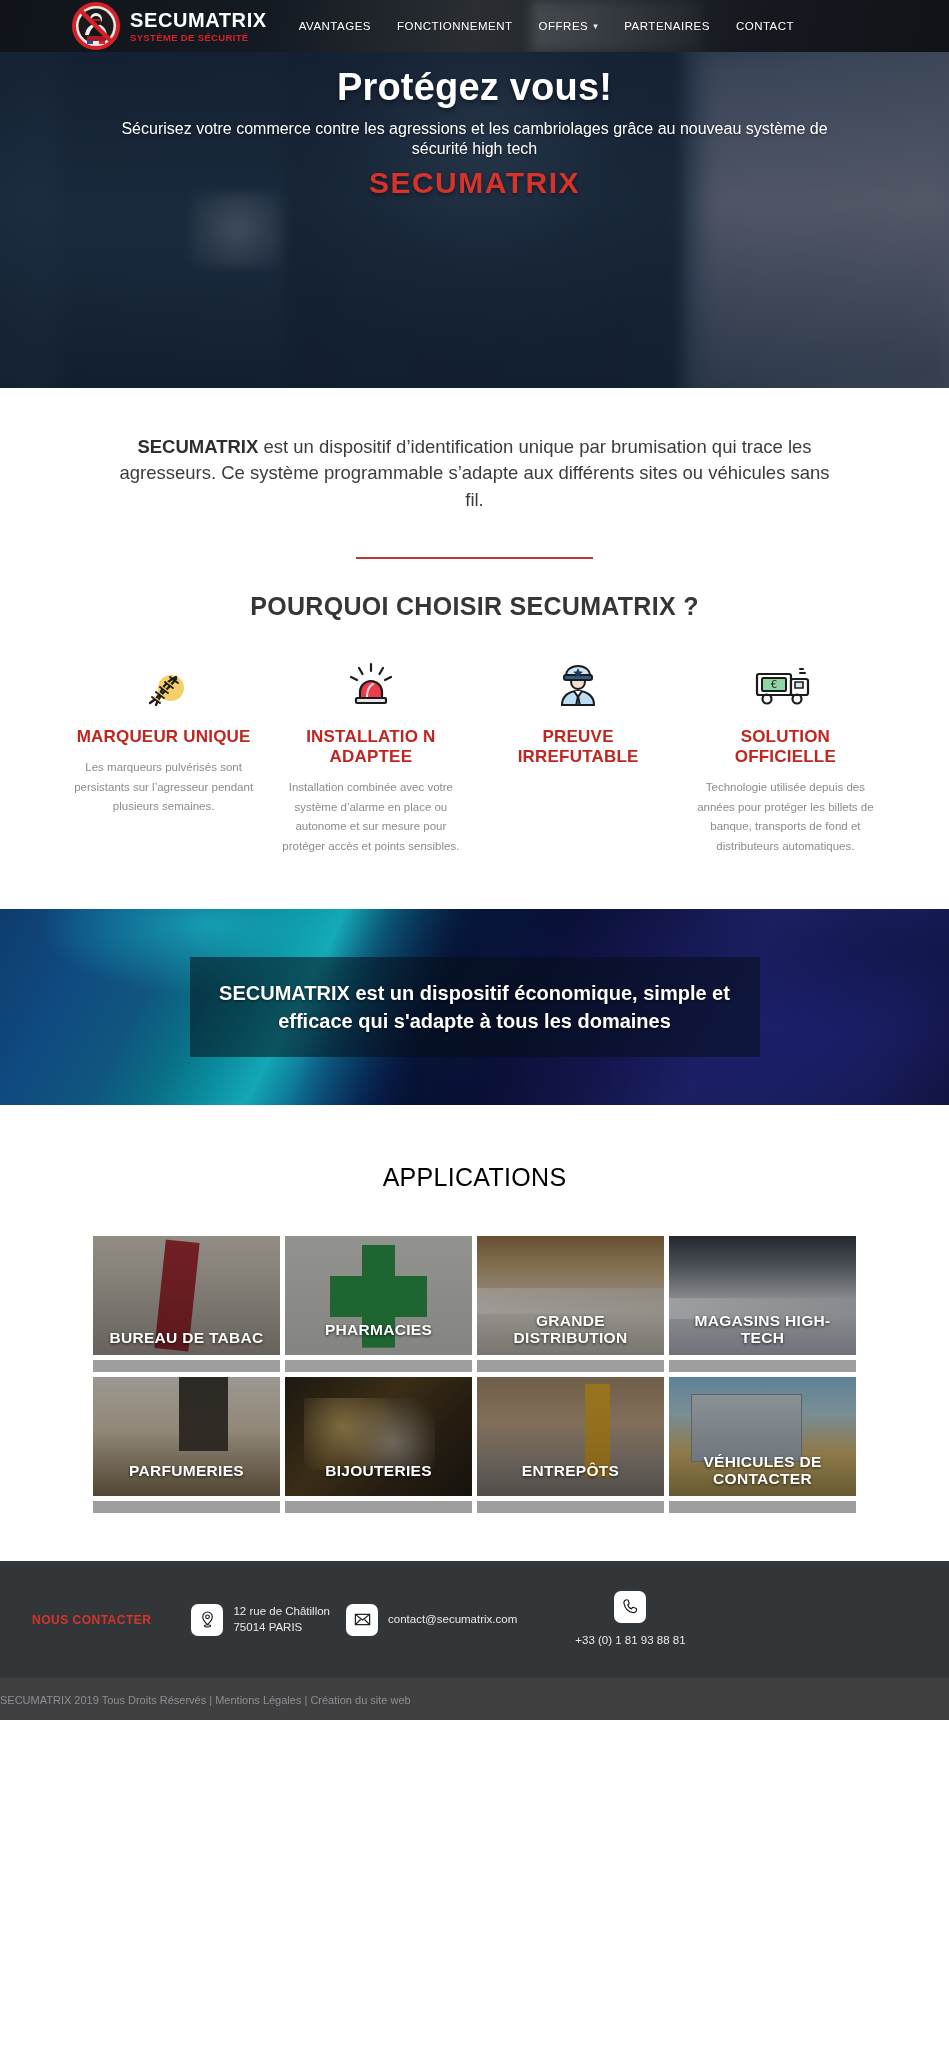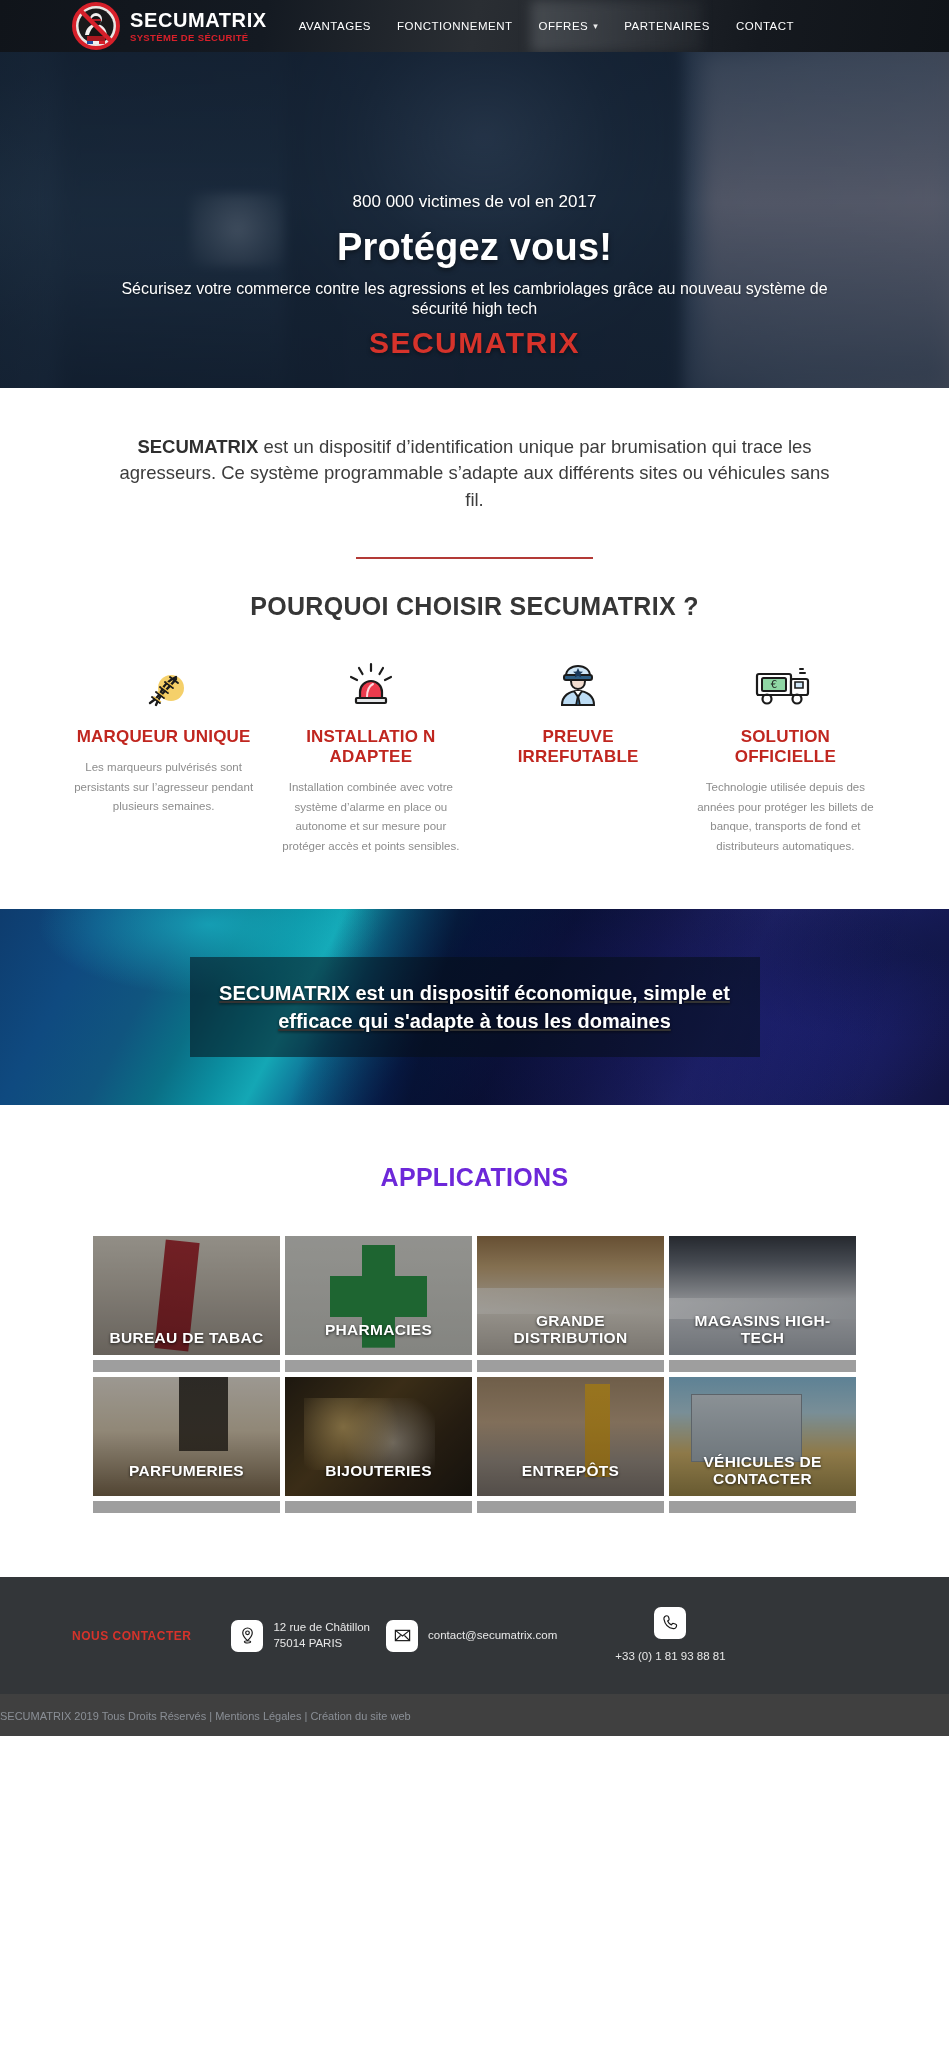--- a/index.html
+++ b/index.html
@@ -145,21 +145,21 @@
     color:#c0261f; font-size:17px; font-weight:bold; line-height:1.18; letter-spacing:.2px;
   }
   .feature-body {
     margin-top:11px;
     color:#8c8c8c; font-size:11.5px; line-height:1.72;
   }
 
   
   .banner {
     position:relative; height:196px; margin-top:52px; overflow:hidden;
-    display:flex; align-items:center; justify-content:center;text-decoration:underline;
+    display:flex; align-items:center; justify-content:center;
   }
   .banner-bg { position:absolute; inset:0;
     background:
       linear-gradient(118deg,#0e3c6e 0%,#0f4a80 10%,#10557f 18%,#0a6f86 24%,#0b8ea0 29%,#14a7b5 33%,#0d6c93 38%,#0a2a6a 46%,#101a52 55%,#1b1f62 64%,#262a7c 74%,#1a1f63 86%,#121442 100%);
   }
   .banner-bg2 { position:absolute; inset:0;
     background:
       radial-gradient(ellipse 30% 60% at 22% 8%, rgba(25,190,205,.65) 0%, rgba(25,190,205,0) 60%),
       radial-gradient(ellipse 46% 90% at 72% 55%, rgba(30,32,130,.55) 0%, rgba(30,32,130,0) 70%),
       radial-gradient(ellipse 36% 60% at 96% 24%, rgba(16,22,70,.8) 0%, rgba(16,22,70,0) 70%);
@@ -174,21 +174,21 @@
     text-align:center;
   }
   .banner-box p {
     color:#ffffff; font-size:20px; font-weight:bold; line-height:1.42;
     text-shadow:0 1px 3px rgba(0,0,0,.6);
   }
 
   
   .apps-title {
     text-align:center; margin-top:58px;
-    font-size:25px; font-weight:bold; color:#6d28d9; letter-spacing:.3px;
+    font-size:25px; font-weight:normal; color:#000000; letter-spacing:.3px;
   }
   .apps-grid {
     display:grid; grid-template-columns:repeat(4,1fr); gap:5px;
     padding:44px 93px 0;
   }
   .tile {
     position:relative; height:119px; overflow:hidden; cursor:pointer;
   }
   .tile-img { position:absolute; inset:0; }
   .tile-shade { position:absolute; inset:0; background:rgba(28,28,30,.34); }
@@ -226,23 +226,23 @@
       background:linear-gradient(180deg,#17130e,#241d14);opacity:.85;}
   .ph-entrepot{background:linear-gradient(180deg,#9a8060 0%,#b5997a 38%,#8f8479 70%,#6f6760 100%);}
   .ph-entrepot::after{content:"";position:absolute;left:58%;top:6%;width:13%;height:78%;
       background:linear-gradient(180deg,#e2a714,#c78d08);opacity:.85;}
   .ph-vehicule{background:linear-gradient(180deg,#7fb6d4 0%,#a9c9d6 30%,#c8a95f 64%,#8e7a3c 100%);}
   .ph-vehicule::after{content:"";position:absolute;left:12%;top:14%;width:58%;height:56%;
       background:linear-gradient(180deg,#c3cdd4,#9aa6ae);border:1px solid #7d8890;}
 
   
   .footer {
-    margin-top:64px;
+    margin-top:48px;
     background:#333639;
-    padding:30px 72px;
+    padding:30px 32px;
     display:flex; align-items:center; gap:0;
   }
   .footer-label {
     color:#d6332b; font-size:12px; font-weight:bold; letter-spacing:.5px;
     flex:0 0 auto; margin-right:40px;
   }
   .contact-block { display:flex; align-items:center; gap:10px; margin-right:16px; position:relative;}
   .contact-chip {
     width:32px; height:32px; flex:0 0 32px; background:#ffffff; border-radius:7px;
     display:flex; align-items:center; justify-content:center;
@@ -311,21 +311,20 @@
   <div class="hero-photo">
     <div class="p1"></div>
       <div class="p2"></div>
       <div class="p3"></div>
       <div class="p4"></div>
       <div class="p5"></div>
   </div>
   <div class="hero-tint"></div>
   <div class="hero-tint2"></div>
   <div class="hero-inner">
-    <div class="hero-kicker">800 000 victimes de vol en 2017</div>
     <h1 class="hero-title">Protégez vous!</h1>
     <p class="hero-sub">Sécurisez votre commerce contre les agressions et les cambriolages grâce au nouveau système de sécurité high tech</p>
     <div class="hero-brand">SECUMATRIX</div>
   </div>
 </section>
 
 <section class="intro">
   <p><b>SECUMATRIX</b><span> est un dispositif d’identification unique par brumisation qui trace les agresseurs. Ce système programmable s’adapte aux différents sites ou véhicules sans fil.</span></p>
   <div class="divider"></div>
 </section>

